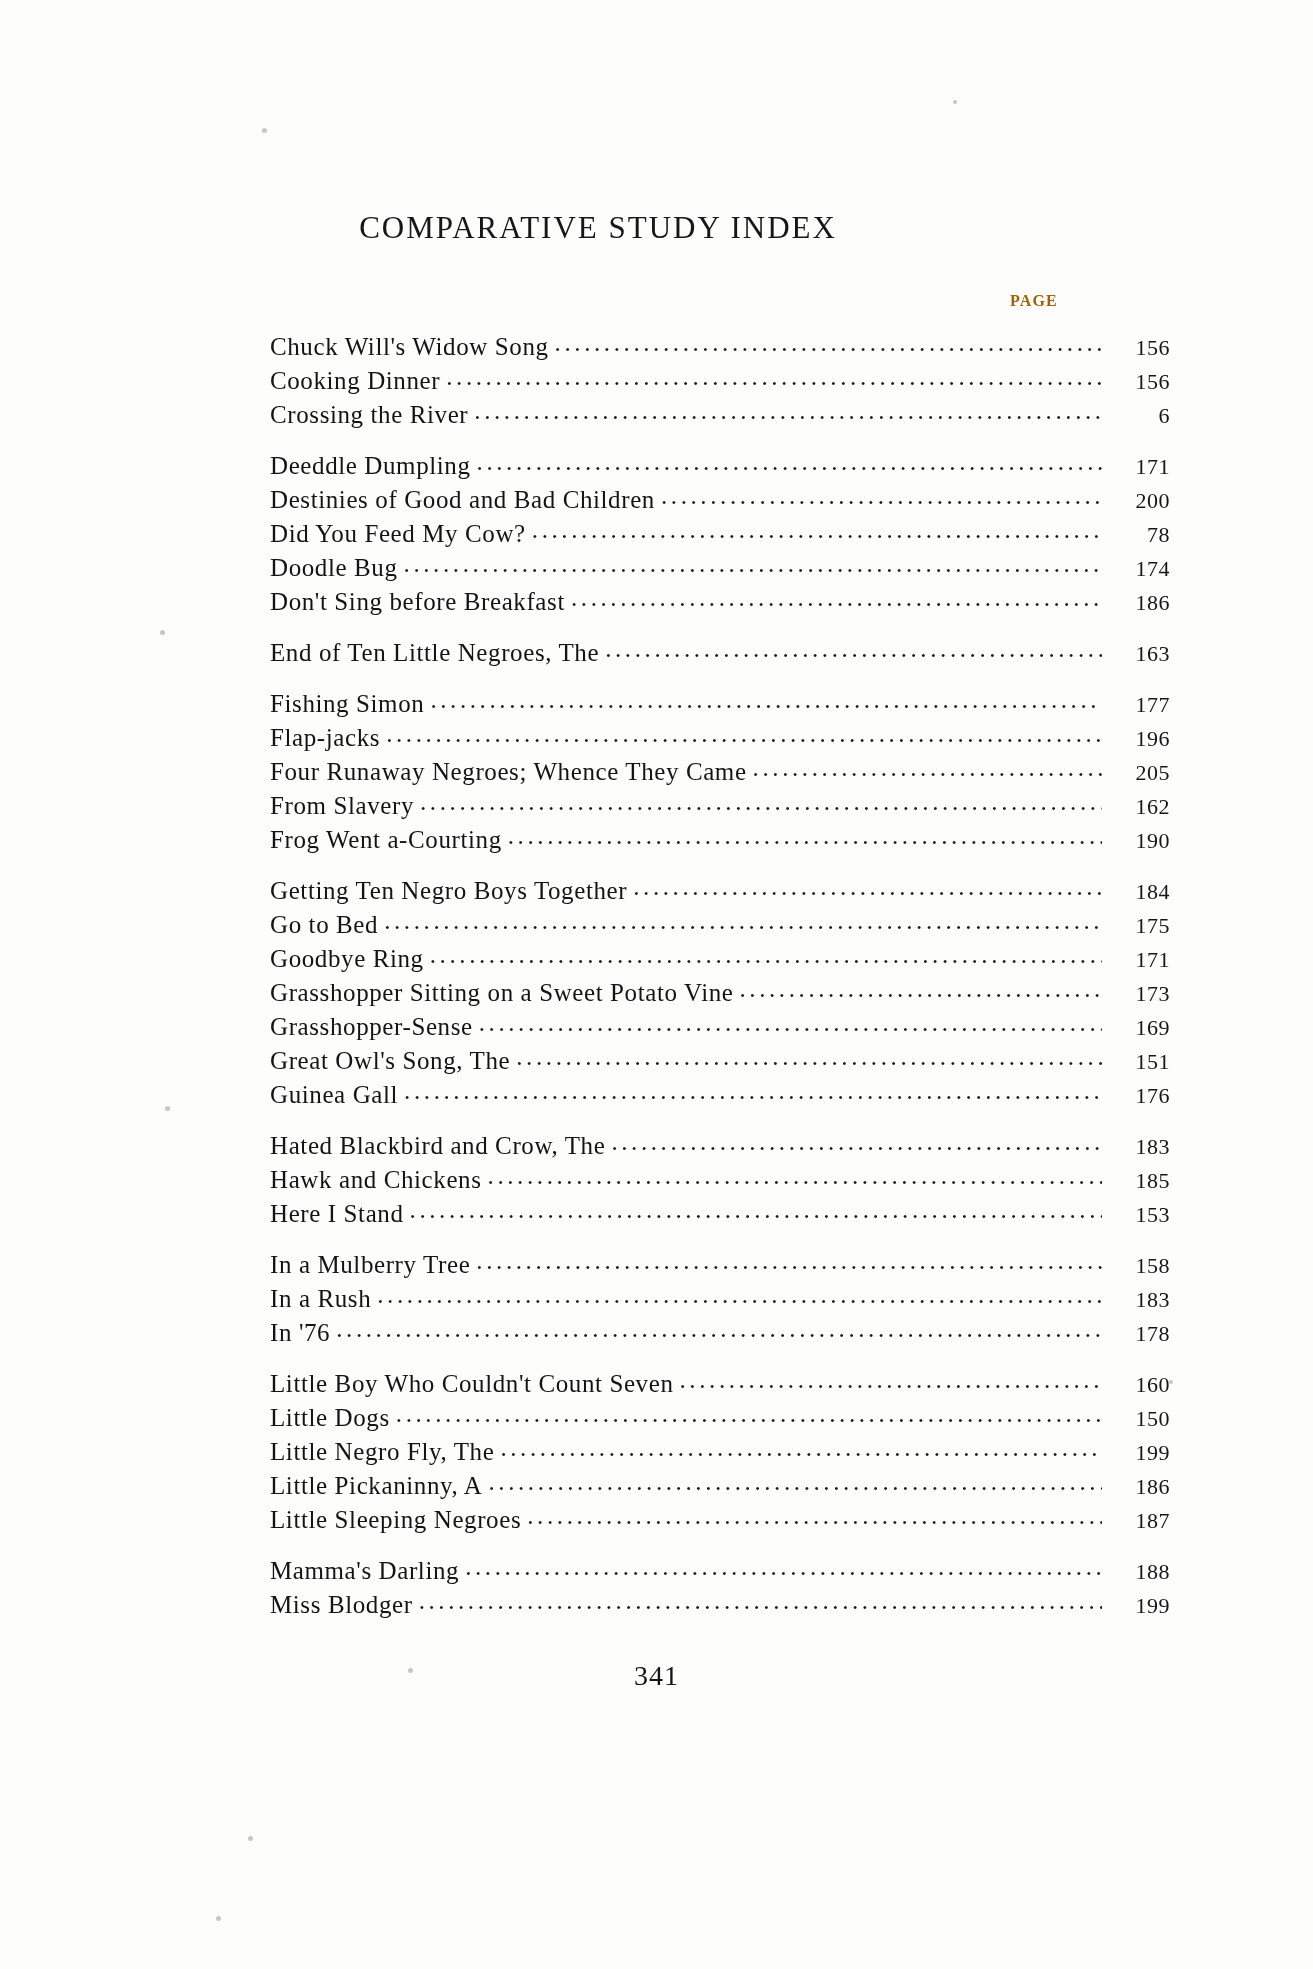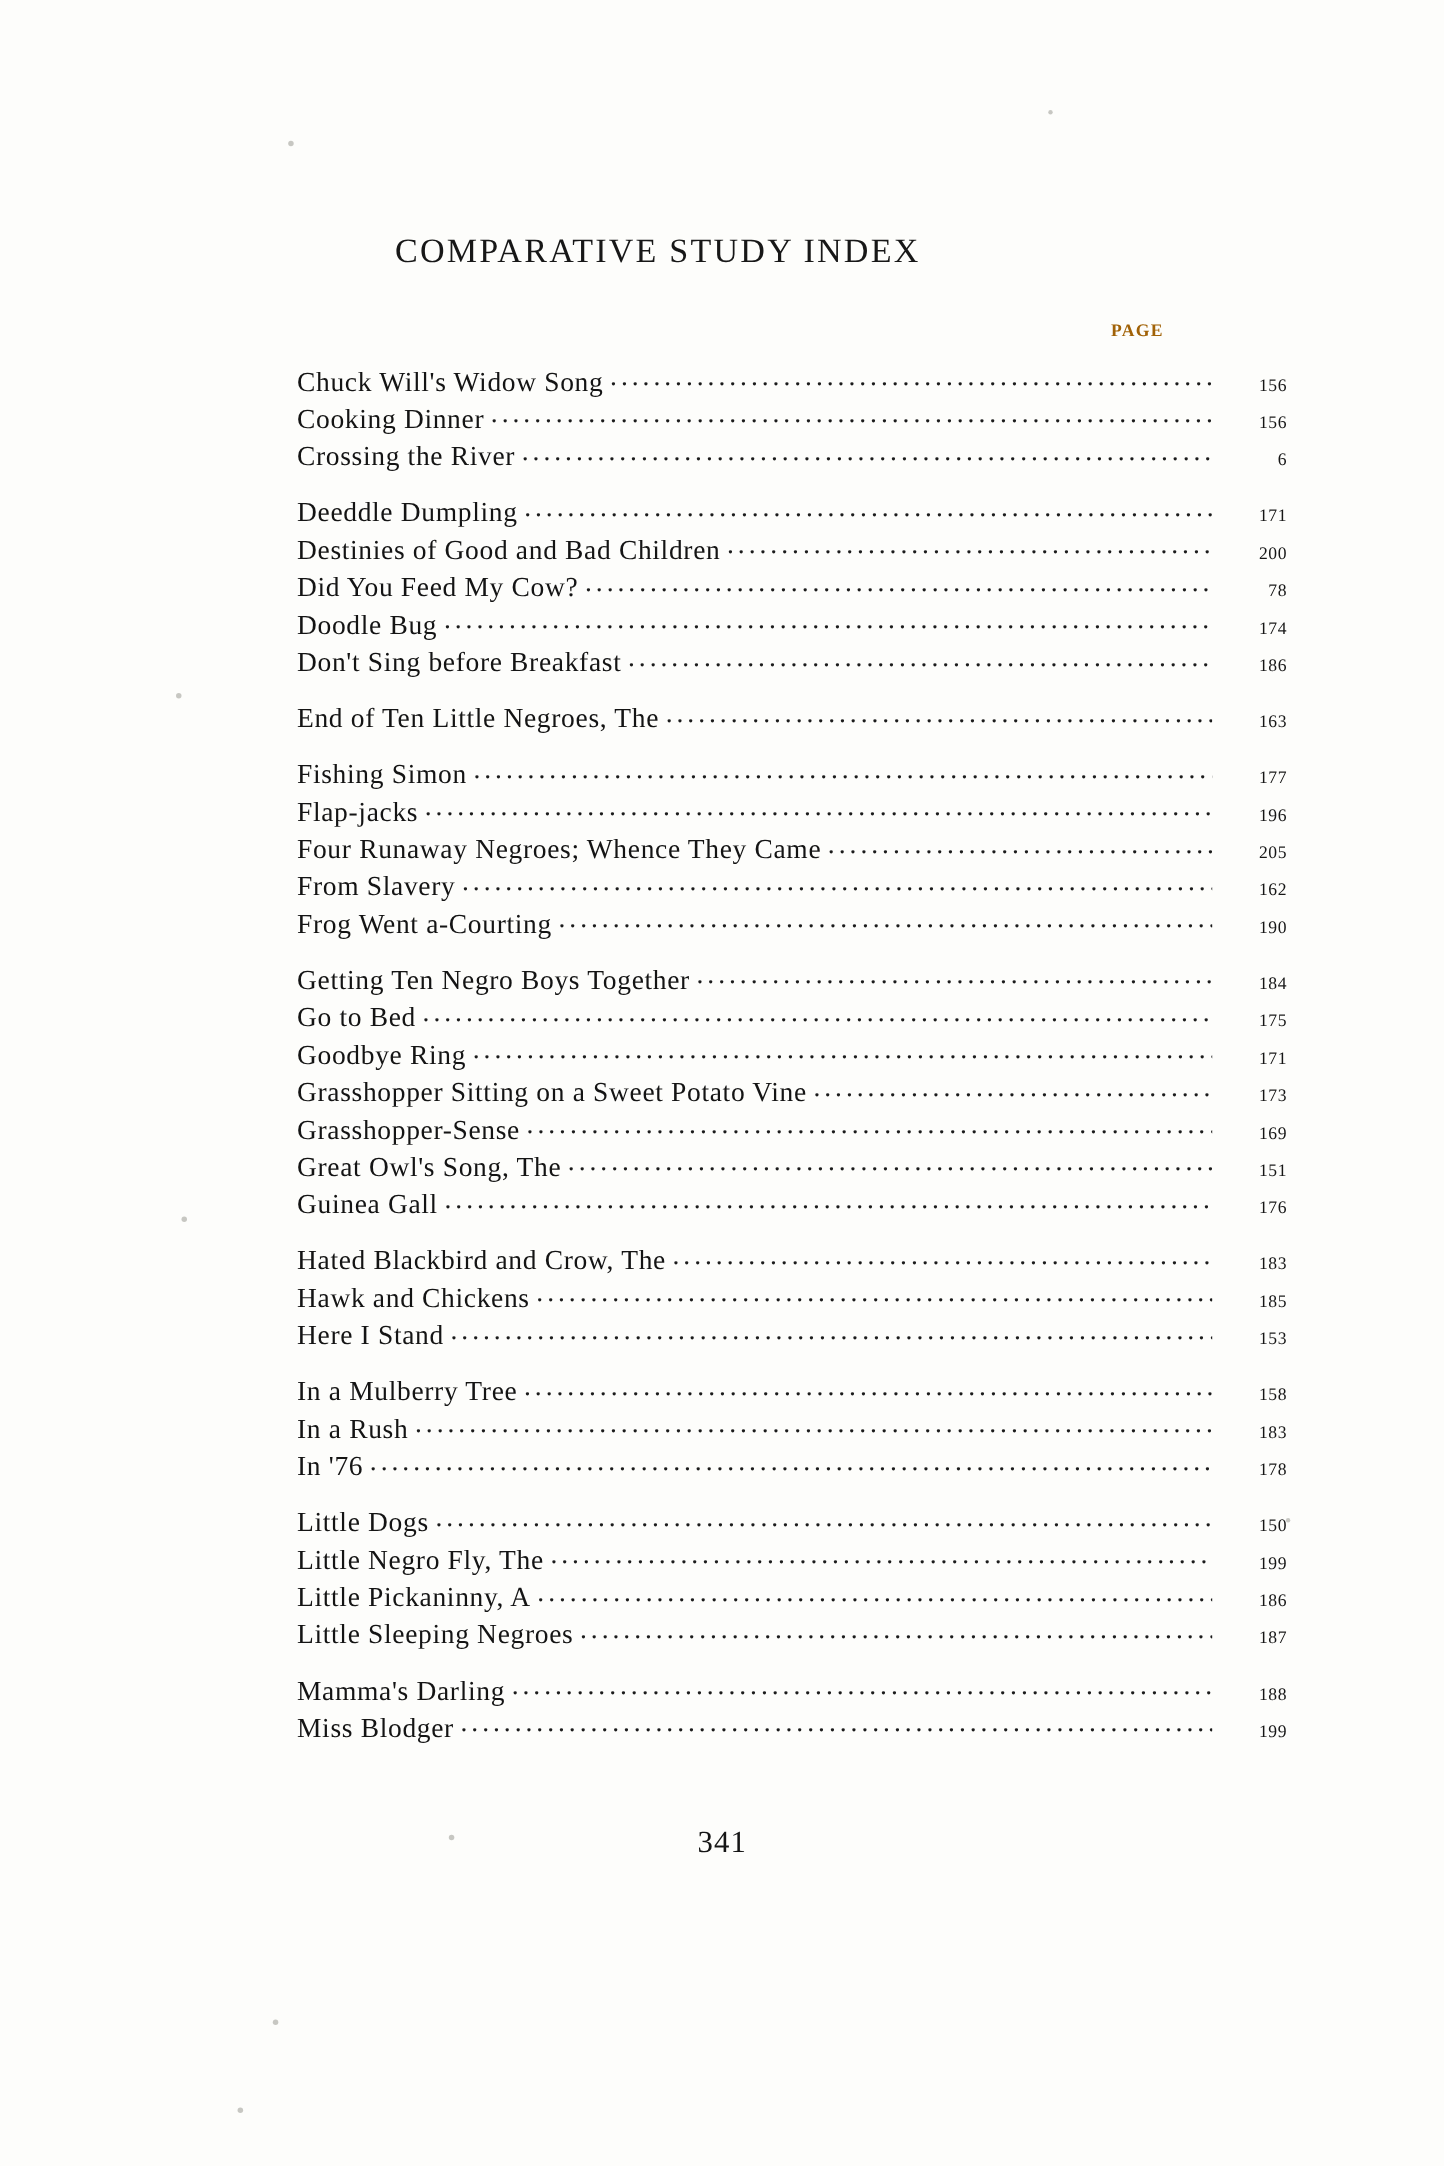--- a/index.html
+++ b/index.html
@@ -89,21 +89,21 @@
     bottom: 0px;
     white-space: nowrap;
     font-size: 25px;
     letter-spacing: 3.6px;
     color: #1b1b1b;
   }
 
   .entry .pagenum {
     flex: 0 0 64px;
     text-align: right;
-    font-size: 16px;
+    font-size: 22px;
     letter-spacing: 0.5px;
     color: #161616;
   }
 
   .folio {
     position: absolute;
     left: 0;
     top: 1660px;
     width: 1313px;
     text-align: center;
@@ -274,20 +274,25 @@
             <span class="leader"></span>
             <span class="pagenum">183</span>
           </div>
           <div class="entry">
             <span class="label">In '76</span>
             <span class="leader"></span>
             <span class="pagenum">178</span>
           </div>
         </div>
         <div class="group">
+          <div class="entry">
+            <span class="label">Little Boy Who Couldn't Count Seven</span>
+            <span class="leader"></span>
+            <span class="pagenum">160</span>
+          </div>
           <div class="entry">
             <span class="label">Little Dogs</span>
             <span class="leader"></span>
             <span class="pagenum">150</span>
           </div>
           <div class="entry">
             <span class="label">Little Negro Fly, The</span>
             <span class="leader"></span>
             <span class="pagenum">199</span>
           </div>

